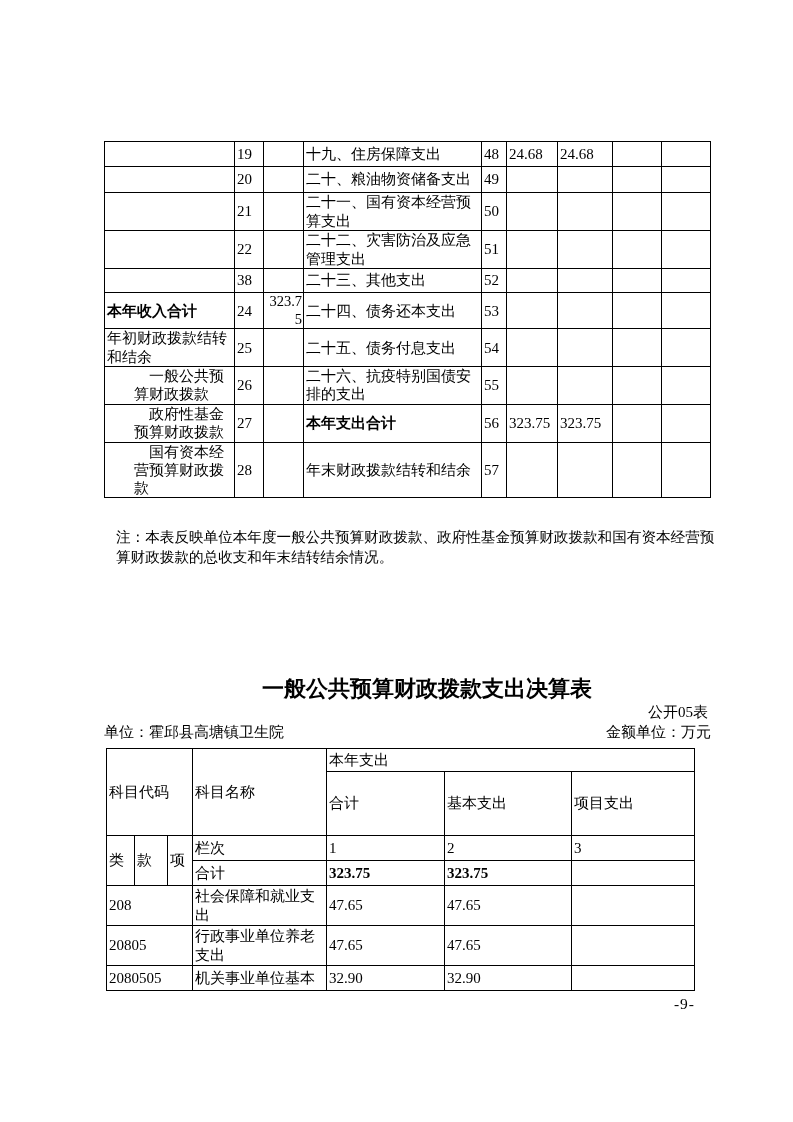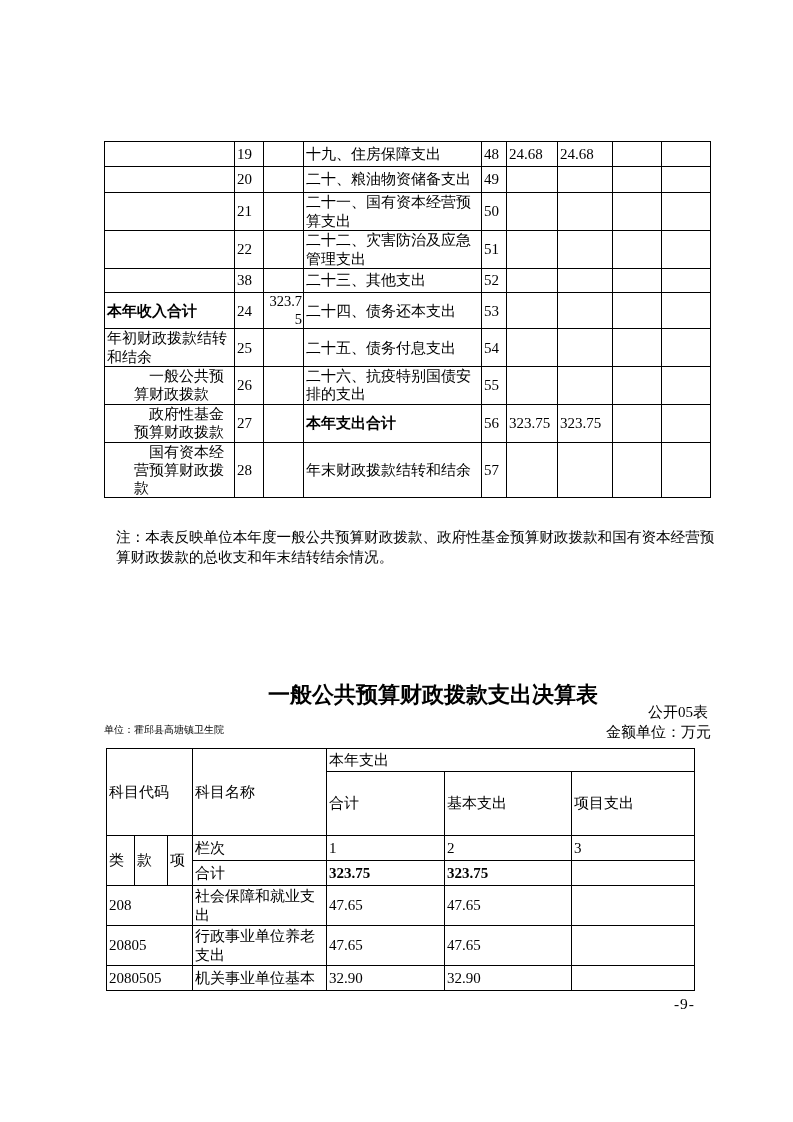--- a/index.html
+++ b/index.html
@@ -20,26 +20,26 @@
   .b   { font-weight:bold; }
   .nm  { text-align:left; }
   .ind { text-indent:1em;padding-left:29px; }
   .amt { text-align:left; }
   .wrapnum { text-align:right; word-break:break-all; padding:0 1px; font-size:14.5px; }
   .note {
     position:absolute; left:104px; top:516px; width:606px;
     font-size:14.6px; line-height:19.5px; margin:12px; text-align:left;
   }
   .title {
-    position:absolute; left:104px; top:666px; width:630px; margin:14px;
+    position:absolute; left:104px; top:666px; width:630px; margin:8px;
     text-align:center; font-size:22px; font-weight:bold;
     font-family:"Liberation Sans","DejaVu Sans",sans-serif;
   }
   .form-label  { position:absolute; top:703px; right:85px; font-size:15px; }
-  .unit-left   { position:absolute; left:104px; top:723px; font-size:10px; }
+  .unit-left   { position:absolute; left:104px; top:723px; font-size:15px; }
   .unit-right  { position:absolute; right:82px; top:723px; font-size:15px; }
   .pageno { position:absolute; top:995px; right:98px; font-size:15.5px; letter-spacing:1px; }
 </style>
 </head>
 <body>
 
 <div class="page">
 
   <table class="t1">
     <colgroup>

